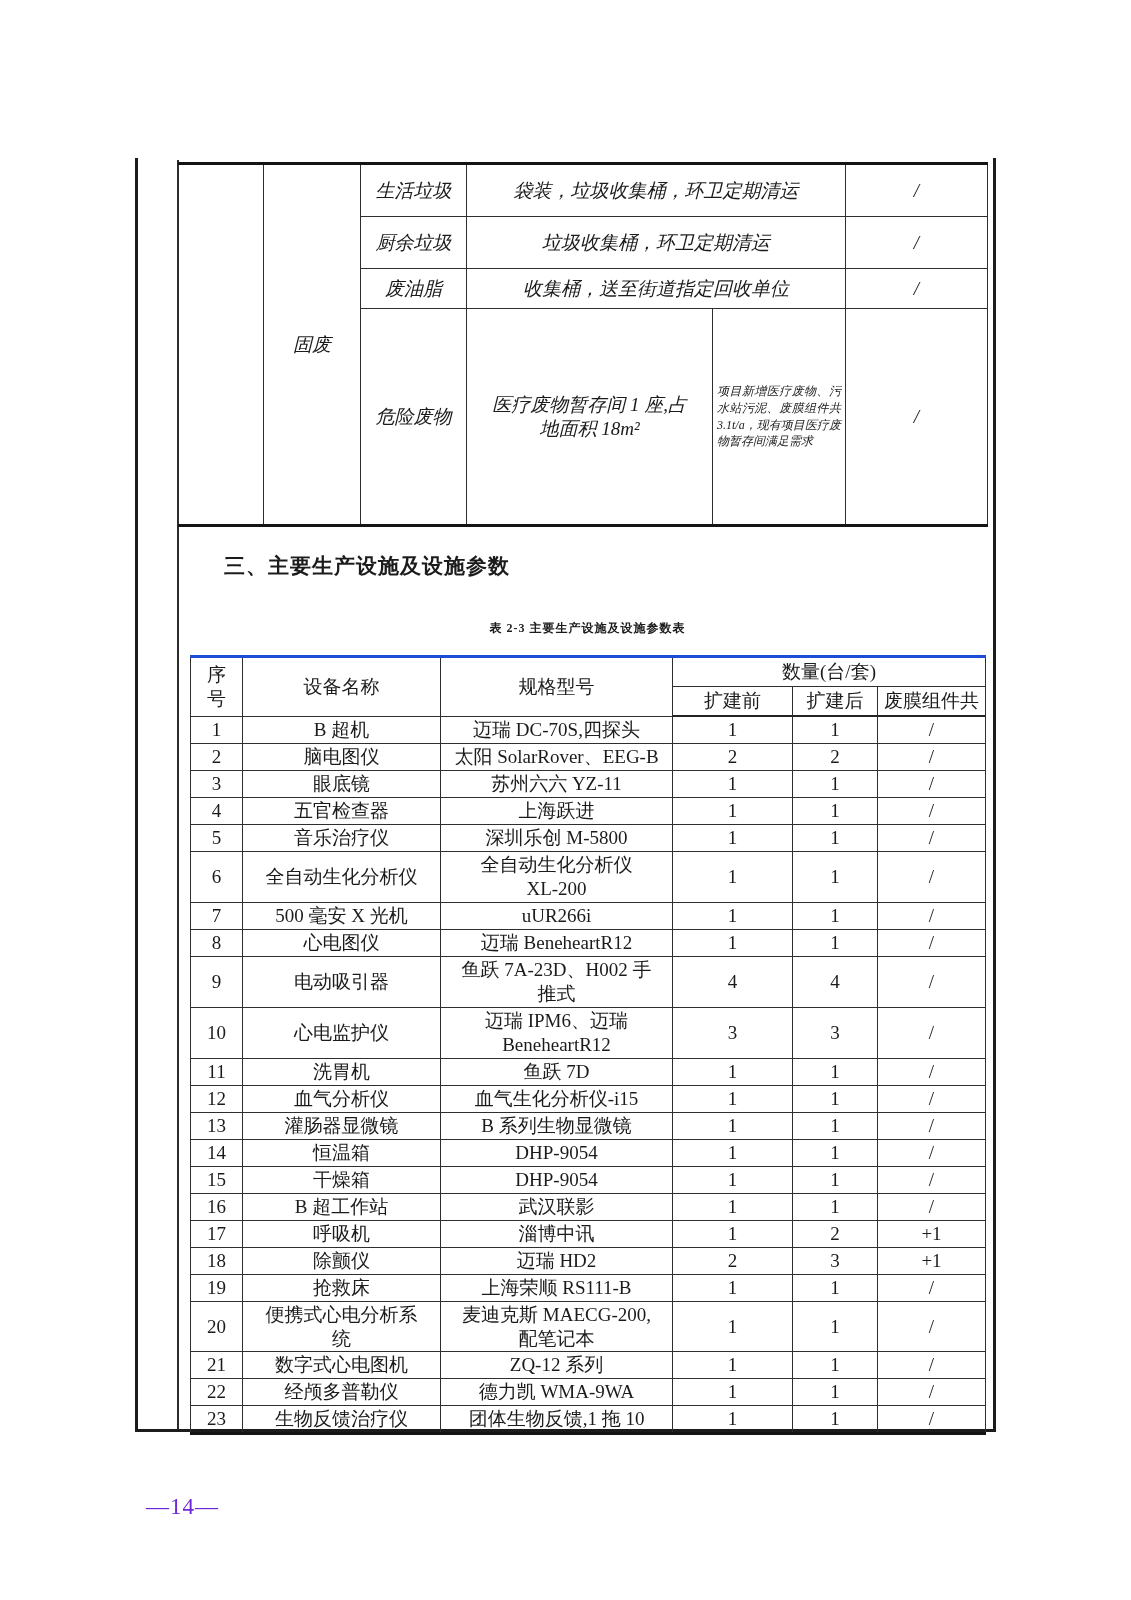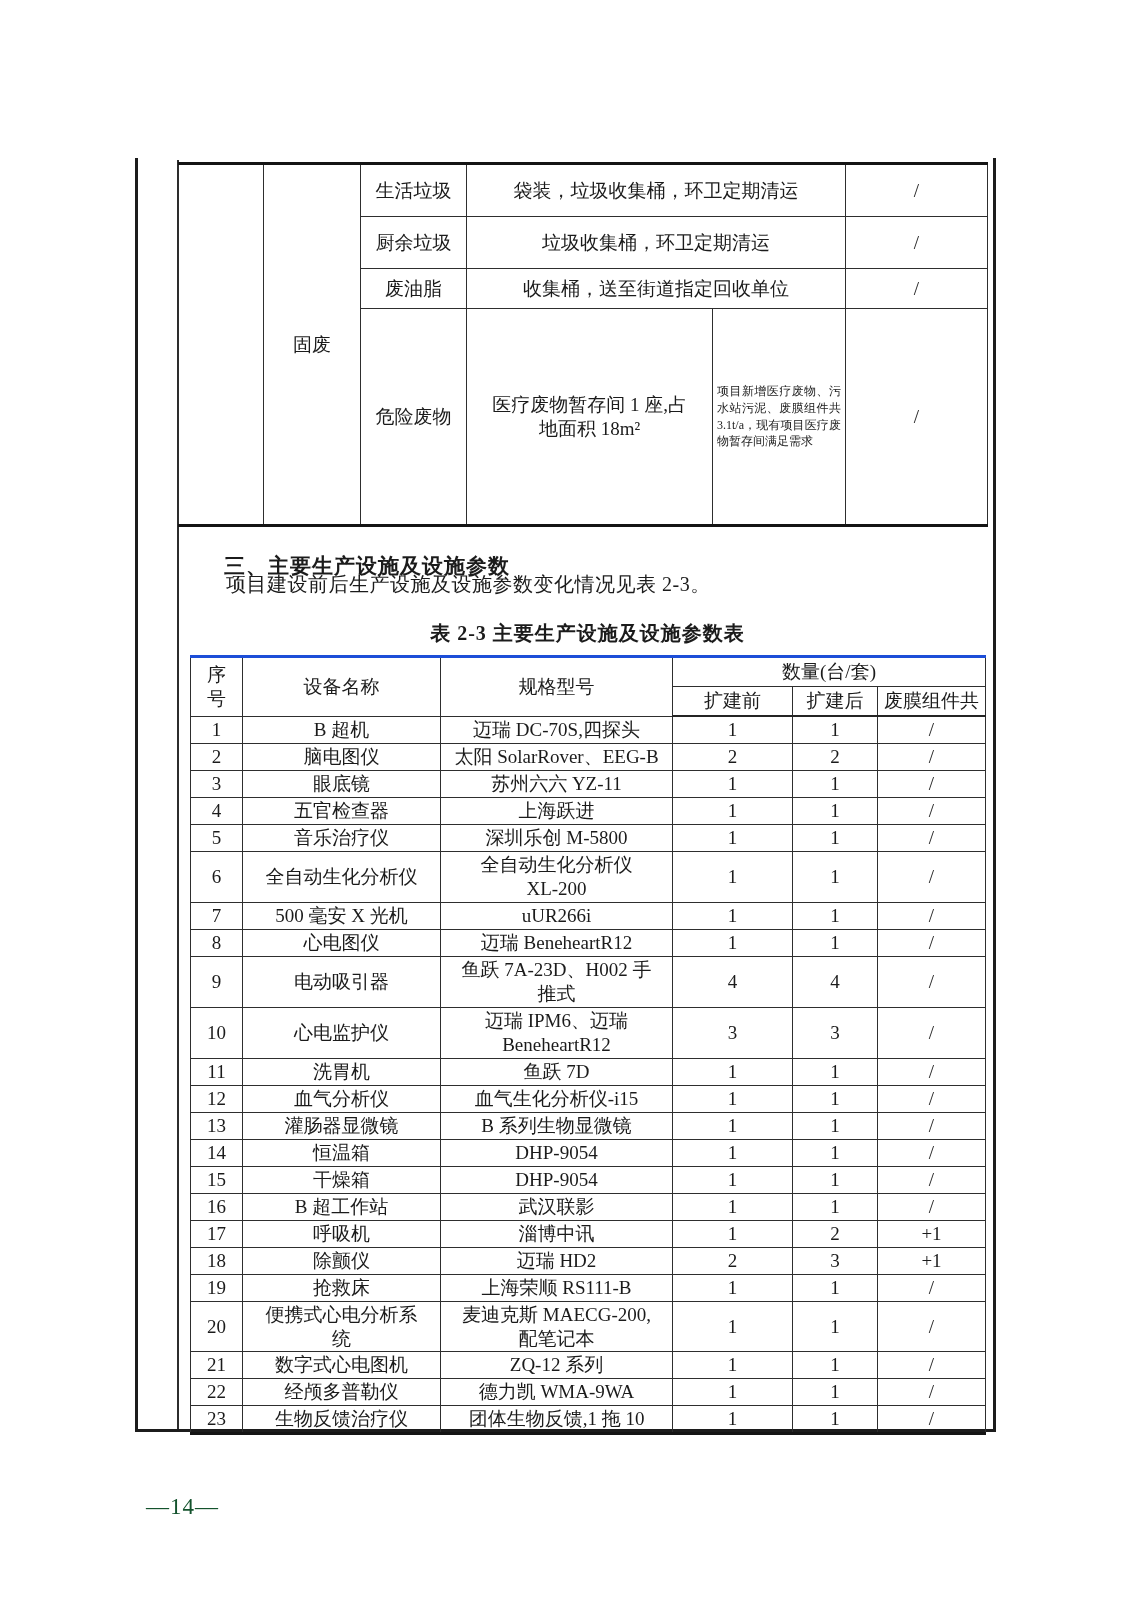--- a/index.html
+++ b/index.html
@@ -23,36 +23,36 @@
   table{border-collapse:collapse;table-layout:fixed;}
   td,th{border:1.5px solid #2e2e2e;text-align:center;vertical-align:middle;
         font-weight:normal;padding:1px 4px;line-height:1.26;overflow:hidden;}
 
   
   .waste-table{
     position:absolute;left:178px;top:162px;width:809px;height:365px;
     border-top:3px solid #141414;border-bottom:3px solid #141414;
     font-size:19px;
   }
-  .waste-table td{border-color:#2e2e2e;}
+  .waste-table td{border-color:#2e2e2e;font-style:italic;}
   .wc-remark{font-size:12px;text-align:justify;padding:4px 4px;line-height:1.38;}
   .wc-measure{padding:2px 16px;}
 
   
   .sec-heading{
     position:absolute;left:190px;top:552px;width:795px;
     font-size:21px;font-weight:bold;padding-left:34px;letter-spacing:1px;
   }
   .sec-paragraph{
     position:absolute;left:190px;top:571px;width:795px;
     font-size:20px;padding-left:36px;letter-spacing:0.5px;
   }
   .tbl-title{
     position:absolute;left:190px;top:620px;width:795px;
-    font-size:20px;font-weight:bold;text-align:center;letter-spacing:1px;
+    font-size:12px;font-weight:bold;text-align:center;letter-spacing:1px;
   }
 
   
   .equip-table{
     position:absolute;left:190px;top:655px;width:795px;height:775px;
     border-top:3px solid #1d4ed8;border-bottom:3px solid #141414;
     font-size:19px;
   }
   .equip-table thead th{height:26px;}
   .equip-table thead tr.h2 th{border-bottom:2px solid #242424;}
@@ -61,21 +61,21 @@
   .ec0{width:52px;}
   .ec1{width:198px;white-space:pre-line;}
   .ec2{width:232px;white-space:pre-line;}
   .ec3{width:120px;}
   .ec4{width:85px;}
   .ec5{width:108px;}
 
   
   .page-number{
     position:absolute;left:146px;top:1494px;
-    font-size:23px;color:#14532d;letter-spacing:1px;
+    font-size:23px;color:#6d28d9;letter-spacing:1px;
   }
 </style>
 </head>
 <body>
 
 <div class="page">
 
   <div class="vline frame-left"></div>
   <div class="vline frame-gutter"></div>
   <div class="vline frame-right"></div>
@@ -111,21 +111,20 @@
       <tr>
         <td>危险废物</td>
         <td class="wc-measure">医疗废物暂存间 1 座,占地面积 18m²</td>
         <td class="wc-remark">项目新增医疗废物、污水站污泥、废膜组件共 3.1t/a，现有项目医疗废物暂存间满足需求</td>
         <td>/</td>
       </tr>
     </tbody>
   </table>
 
   <div class="sec-heading">三、主要生产设施及设施参数</div>
-  <div class="sec-paragraph">项目建设前后生产设施及设施参数变化情况见表 2-3。</div>
   <div class="tbl-title">表 2-3 主要生产设施及设施参数表</div>
 
   <table class="equip-table">
     <colgroup>
       <col style="width:52px">
         <col style="width:198px">
         <col style="width:232px">
       <col style="width:120px">
         <col style="width:85px">
         <col style="width:108px">

